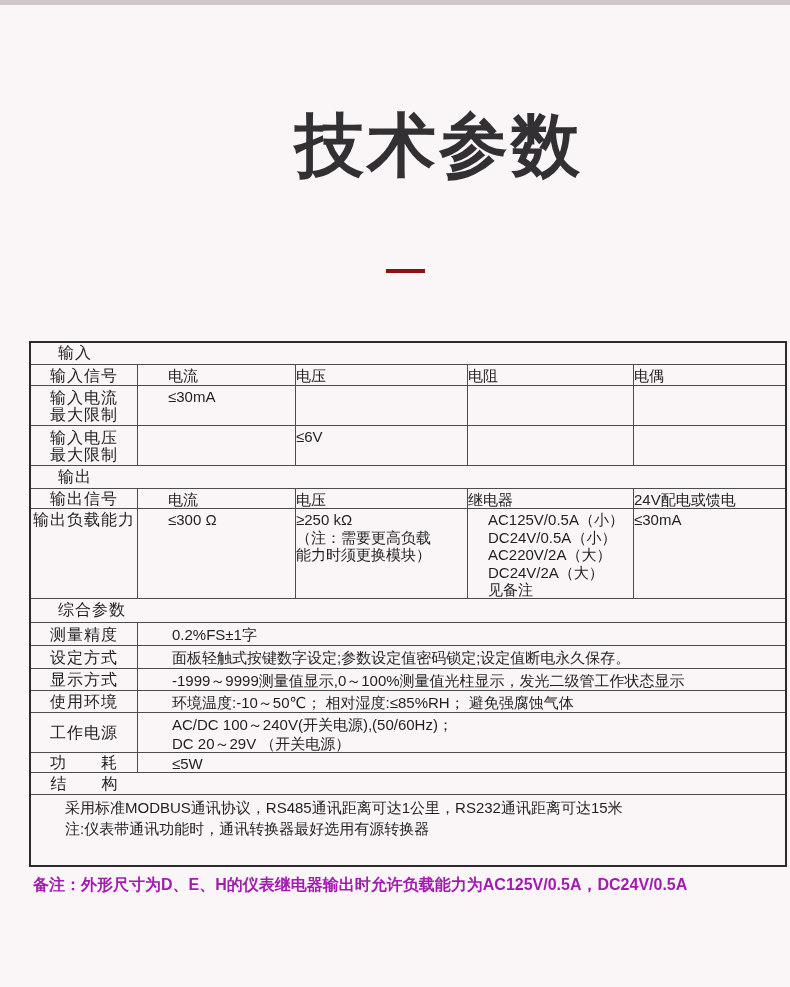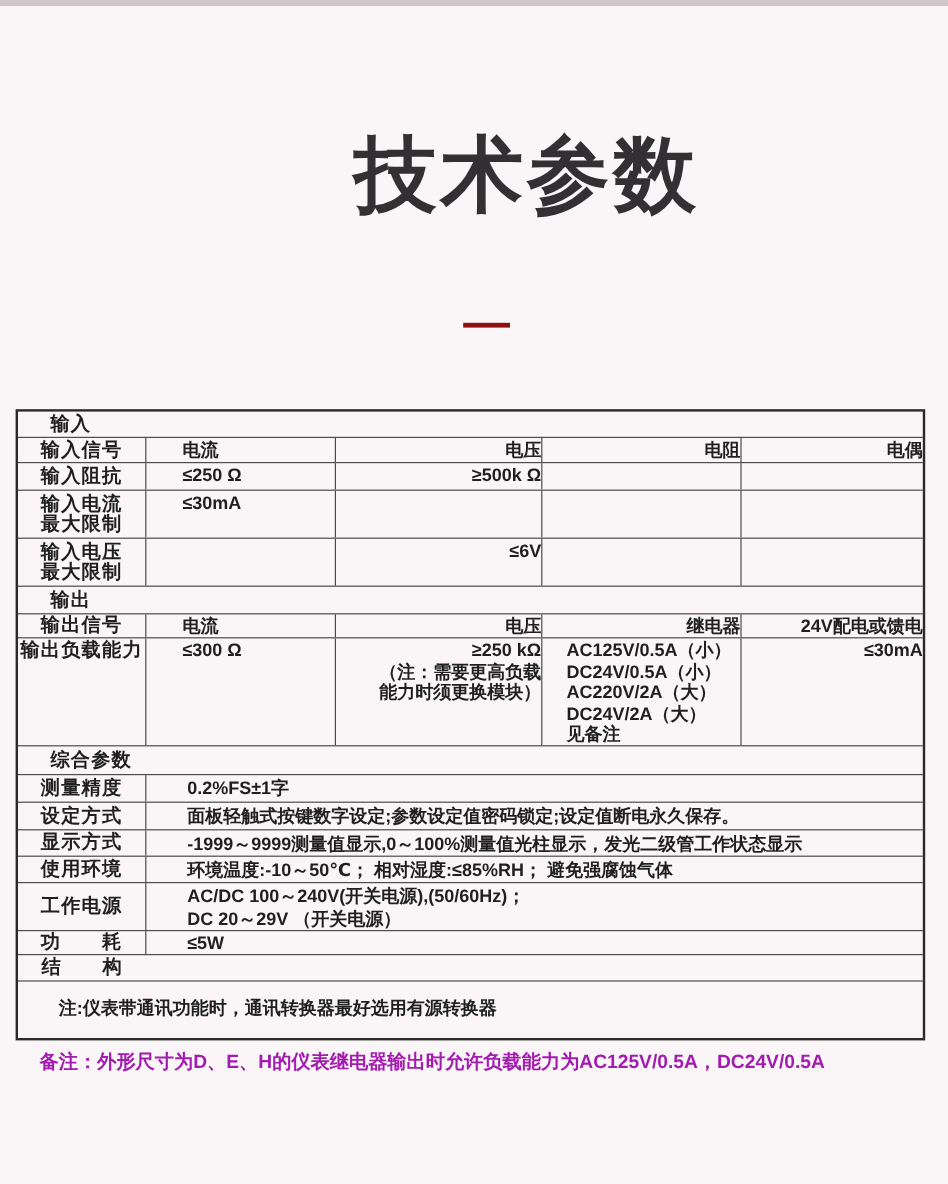--- a/index.html
+++ b/index.html
@@ -9,43 +9,43 @@
     font-family:"Liberation Sans","DejaVu Sans",sans-serif;
     color:#1f1f1f;
   }
   .topbar{position:absolute;left:0;top:0;width:790px;height:5px;background:#cfc7c8;}
   .title{
     position:absolute;left:0;top:100px;width:790px;margin:0;
     text-align:center;font-size:69px;font-weight:900;letter-spacing:3px;color:#323032;padding-left:44px;
   }
   .accent-dash{position:absolute;left:386px;top:269px;width:39px;height:4px;background:#8e0f10;}
   .spec-table{
-    position:absolute;left:13px;top:341px;width:758px;height:526px;
+    position:absolute;left:29px;top:341px;width:758px;height:526px;
     border:2px solid #2a2a2a;box-sizing:border-box;
-    font-weight:bold;
+    font-weight:normal;
   }
   .row{display:flex;box-sizing:border-box;border-bottom:1px solid #4c4c4c;width:100%;}
   .row:last-child{border-bottom:none;}
   .section{align-items:center;padding-left:27px;font-size:16px;letter-spacing:1px;}
   .cell{box-sizing:border-box;border-right:1px solid #4c4c4c;height:100%;overflow:hidden;}
   .cell:last-child{border-right:none;}
   .c1{width:107px;}
   .c2{width:158px;}
   .c3{width:172px;}
   .c4{width:166px;}
   .c5{flex:1;}
   .rest{flex:1;}
   .lab{display:flex;flex-direction:column;align-items:center;justify-content:center;
        font-size:16px;letter-spacing:1px;text-align:left;line-height:17px;}
   .lab.top{justify-content:flex-start;padding-top:2px;}
   .val{font-size:15px;line-height:18px;padding-top:2px;}
   .padL30{padding-left:30px;}
   .padL20{padding-left:20px;}
   .padL6{padding-left:6px;margin-left:28px;}
-  .ctr{text-align:right;}
+  .ctr{text-align:left;}
   .vc{display:flex;flex-direction:column;justify-content:center;}
   .ml{line-height:17.5px;}
   .lh19{line-height:19px;}
   .lh21{line-height:21px;}
   .footnote{position:absolute;left:33px;top:875px;font-size:16px;font-weight:bold;color:#a21caf;}
 </style>
 </head>
 <body>
 
 <div class="topbar"></div>
@@ -60,27 +60,20 @@
   </div>
 
   <div class="row" style="height:21px">
     <div class="cell c1 lab">输入信号</div>
     <div class="cell c2 val padL30">电流</div>
     <div class="cell c3 val ctr">电压</div>
     <div class="cell c4 val ctr">电阻</div>
     <div class="cell c5 val ctr">电偶</div>
   </div>
 
-  <div class="row" style="height:23px">
-    <div class="cell c1 lab">输入阻抗</div>
-    <div class="cell c2 val padL30">≤250 Ω</div>
-    <div class="cell c3 val ctr">≥500k Ω</div>
-    <div class="cell c4 val"></div>
-    <div class="cell c5 val"></div>
-  </div>
 
   <div class="row" style="height:40px">
     <div class="cell c1 lab">
       <div>输入电流</div>
       <div>最大限制</div>
     </div>
     <div class="cell c2 val padL30">≤30mA</div>
     <div class="cell c3 val"></div>
     <div class="cell c4 val"></div>
     <div class="cell c5 val"></div>
@@ -163,19 +156,20 @@
     <div class="cell c1 lab">功　　耗</div>
     <div class="cell rest val padL6 vc">≤5W</div>
   </div>
 
   <div class="row" style="height:22px">
     <div class="cell c1 lab">结　　构</div>
   </div>
 
   <div class="row" style="height:43px">
     <div class="cell rest val padL6 vc lh21">
+      <div>采用标准MODBUS通讯协议，RS485通讯距离可达1公里，RS232通讯距离可达15米</div>
       <div>注:仪表带通讯功能时，通讯转换器最好选用有源转换器</div>
     </div>
   </div>
 
 </div>
 
 <div class="footnote">备注：外形尺寸为D、E、H的仪表继电器输出时允许负载能力为AC125V/0.5A，DC24V/0.5A</div>
 
 </body></html>

